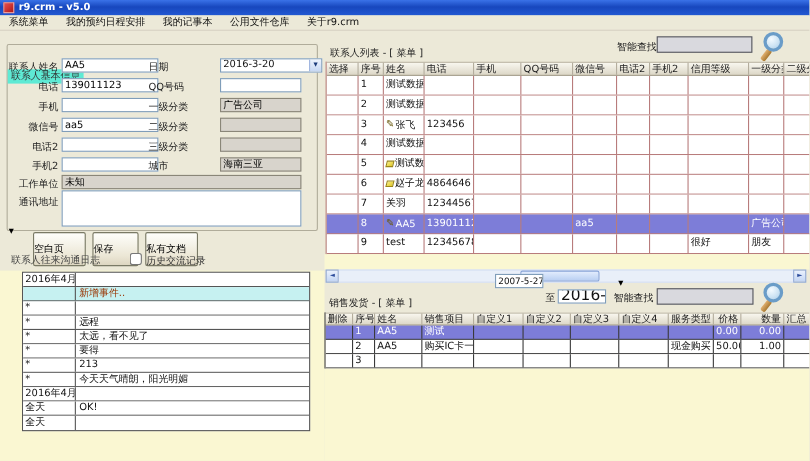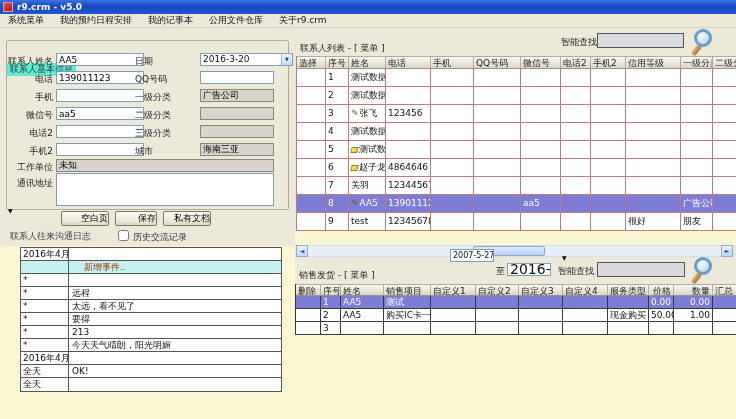--- a/index.html
+++ b/index.html
@@ -52,23 +52,23 @@
     display:flex; overflow:hidden;
   }
   .combo-text { flex:1; line-height:11px; padding:0 2px; white-space:nowrap; }
   .combo-arrow {
     width:11px; flex:none; text-align:center; font-size:5px; line-height:11px; color:#1a3a7a;
     background:linear-gradient(180deg,#eef4fd,#c6d7f3); border-left:1px solid #98b0dd;
   }
   .tri-marker { position:absolute; font-size:6px; color:#000; }
   
   .xp-btn {
-    position:absolute; height:15px; text-align:right; line-height:13px;
+    position:absolute; height:31px; text-align:left; line-height:13px;
     background:linear-gradient(180deg,#fefefb,#ece7d6 70%,#ddd6c1);
-    border:1px solid #7a7a66; border-radius:2px; font-size:9px; cursor:default;margin-left:31px;
+    border:1px solid #7a7a66; border-radius:2px; font-size:9px; cursor:default;
   }
   
   .log-caption { position:absolute; left:10px; top:230px; color:#444; }
   .cbx { position:absolute; left:118px; top:230px; width:11px; height:11px; }
   .cbx-label { position:absolute; left:133px; top:231px; color:#333; }
   
   .tbl { position:absolute; overflow:hidden; }
   .tbl-head { display:flex; height:13px;
     background:linear-gradient(180deg,#f9f7ef,#dcd7c7);
     border-top:1px solid #b2ab9b; border-bottom:1px solid #99927f; }
@@ -98,21 +98,21 @@
   #sales-table .c-c3{width:44px} #sales-table .c-c4{width:45px}
   #sales-table .c-service{width:41px} #sales-table .c-price{width:25px; text-align:right}
   #sales-table .c-qty{width:39px; text-align:right} #sales-table .c-total{flex:1; border-right:none}
   
   #log-table { left:20px; top:247px; width:262px; border:1px solid #555; background:#fff; }
   #log-table .tr { height:13px; border-bottom:1px solid #555; }
   #log-table .tr:last-child { border-bottom:none; }
   #log-table .td { line-height:12px; }
   #log-table .c-t { width:48px; border-right:1px solid #555; }
   #log-table .c-msg { flex:1; padding:0 3px; }
-  #log-table .row-event { background:#c6f1f1;gap:12px; }
+  #log-table .row-event { background:#c6f1f1; }
   #log-table .row-event .c-msg { color:#993300; }
   
   .row-icon { display:inline-block; vertical-align:middle; margin-right:1px; }
   .icon-pencil::before { content:"✎"; font-size:9px; color:#6a5a10; }
   .icon-note { width:7px; height:6px; background:linear-gradient(135deg,#f8ec80,#e0c828);
     border:1px solid #9a8618; transform:skewX(-14deg); }
   
   .panel-title { position:absolute; color:#222; }
   .search-label { position:absolute; color:#222; }
   .search-input {

